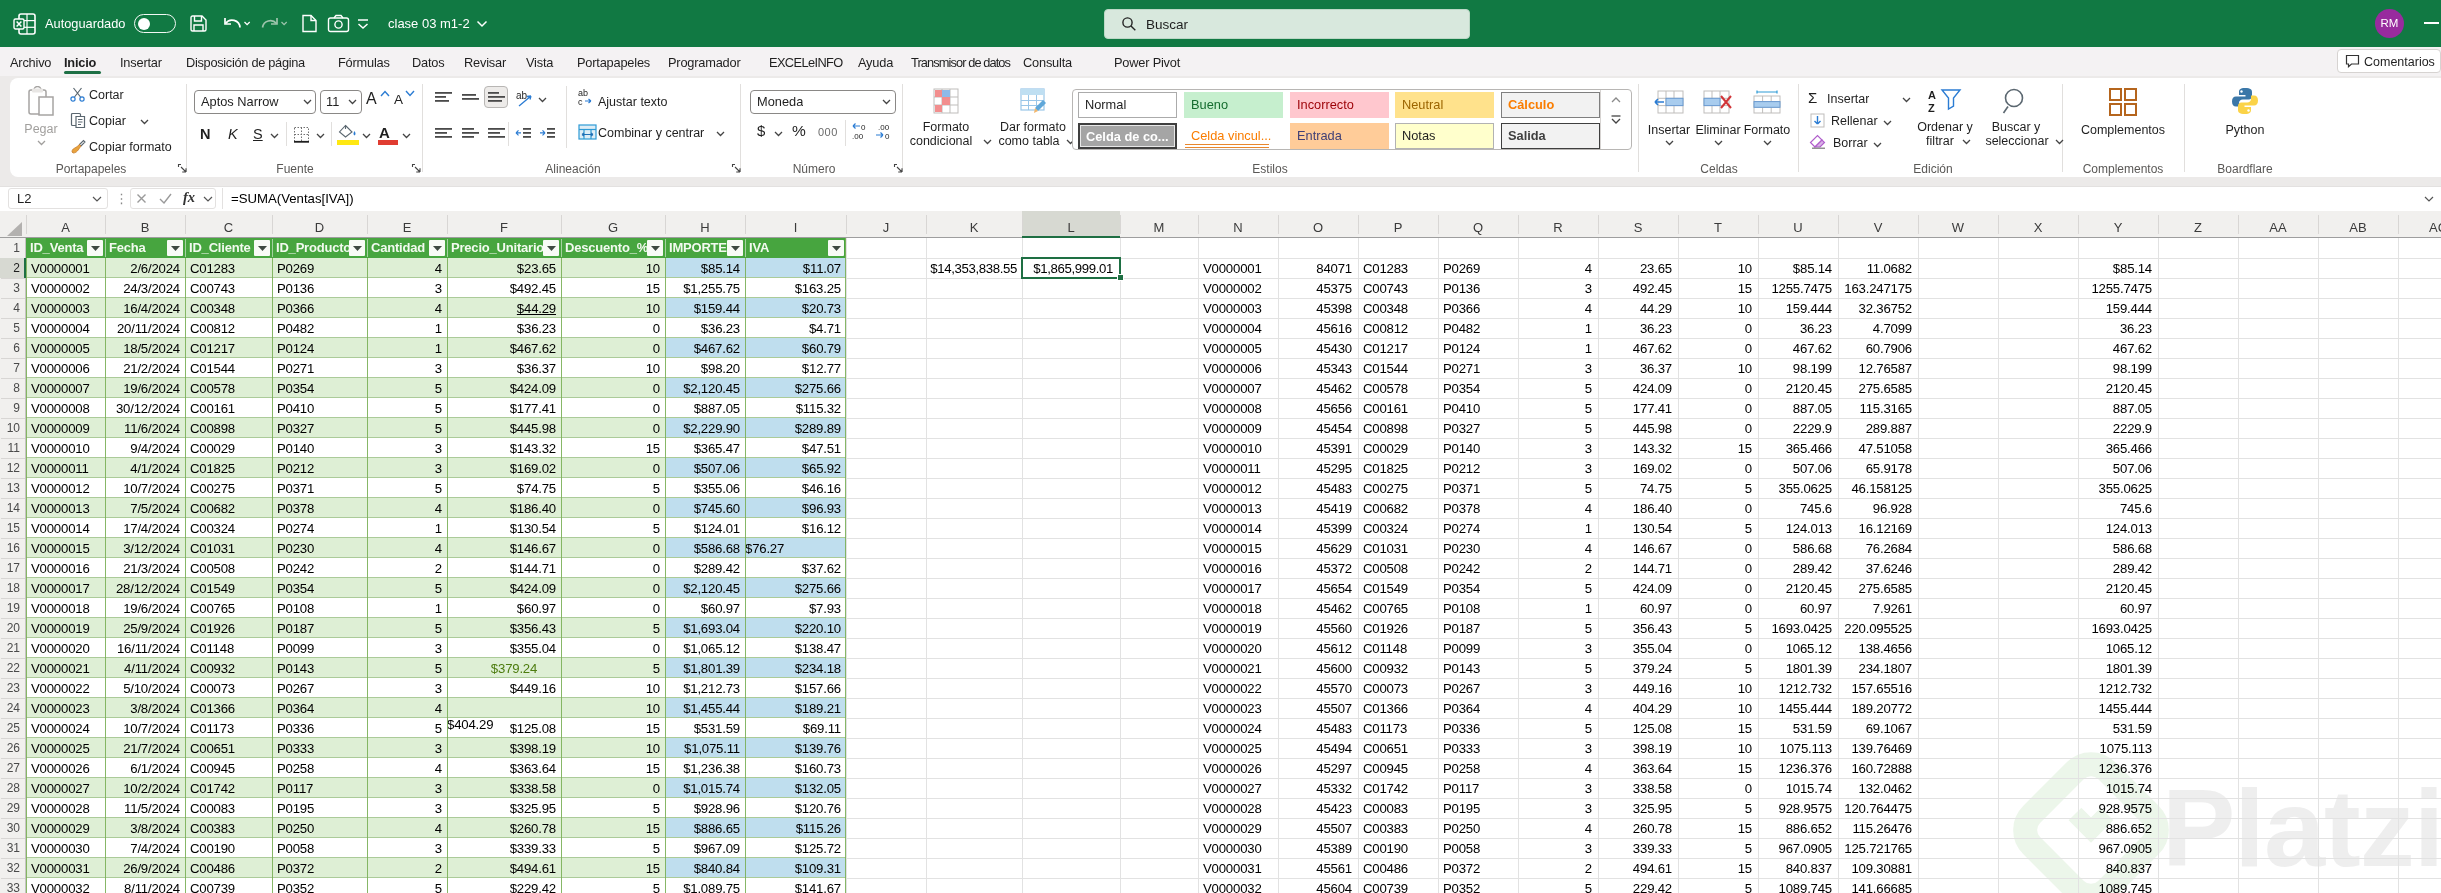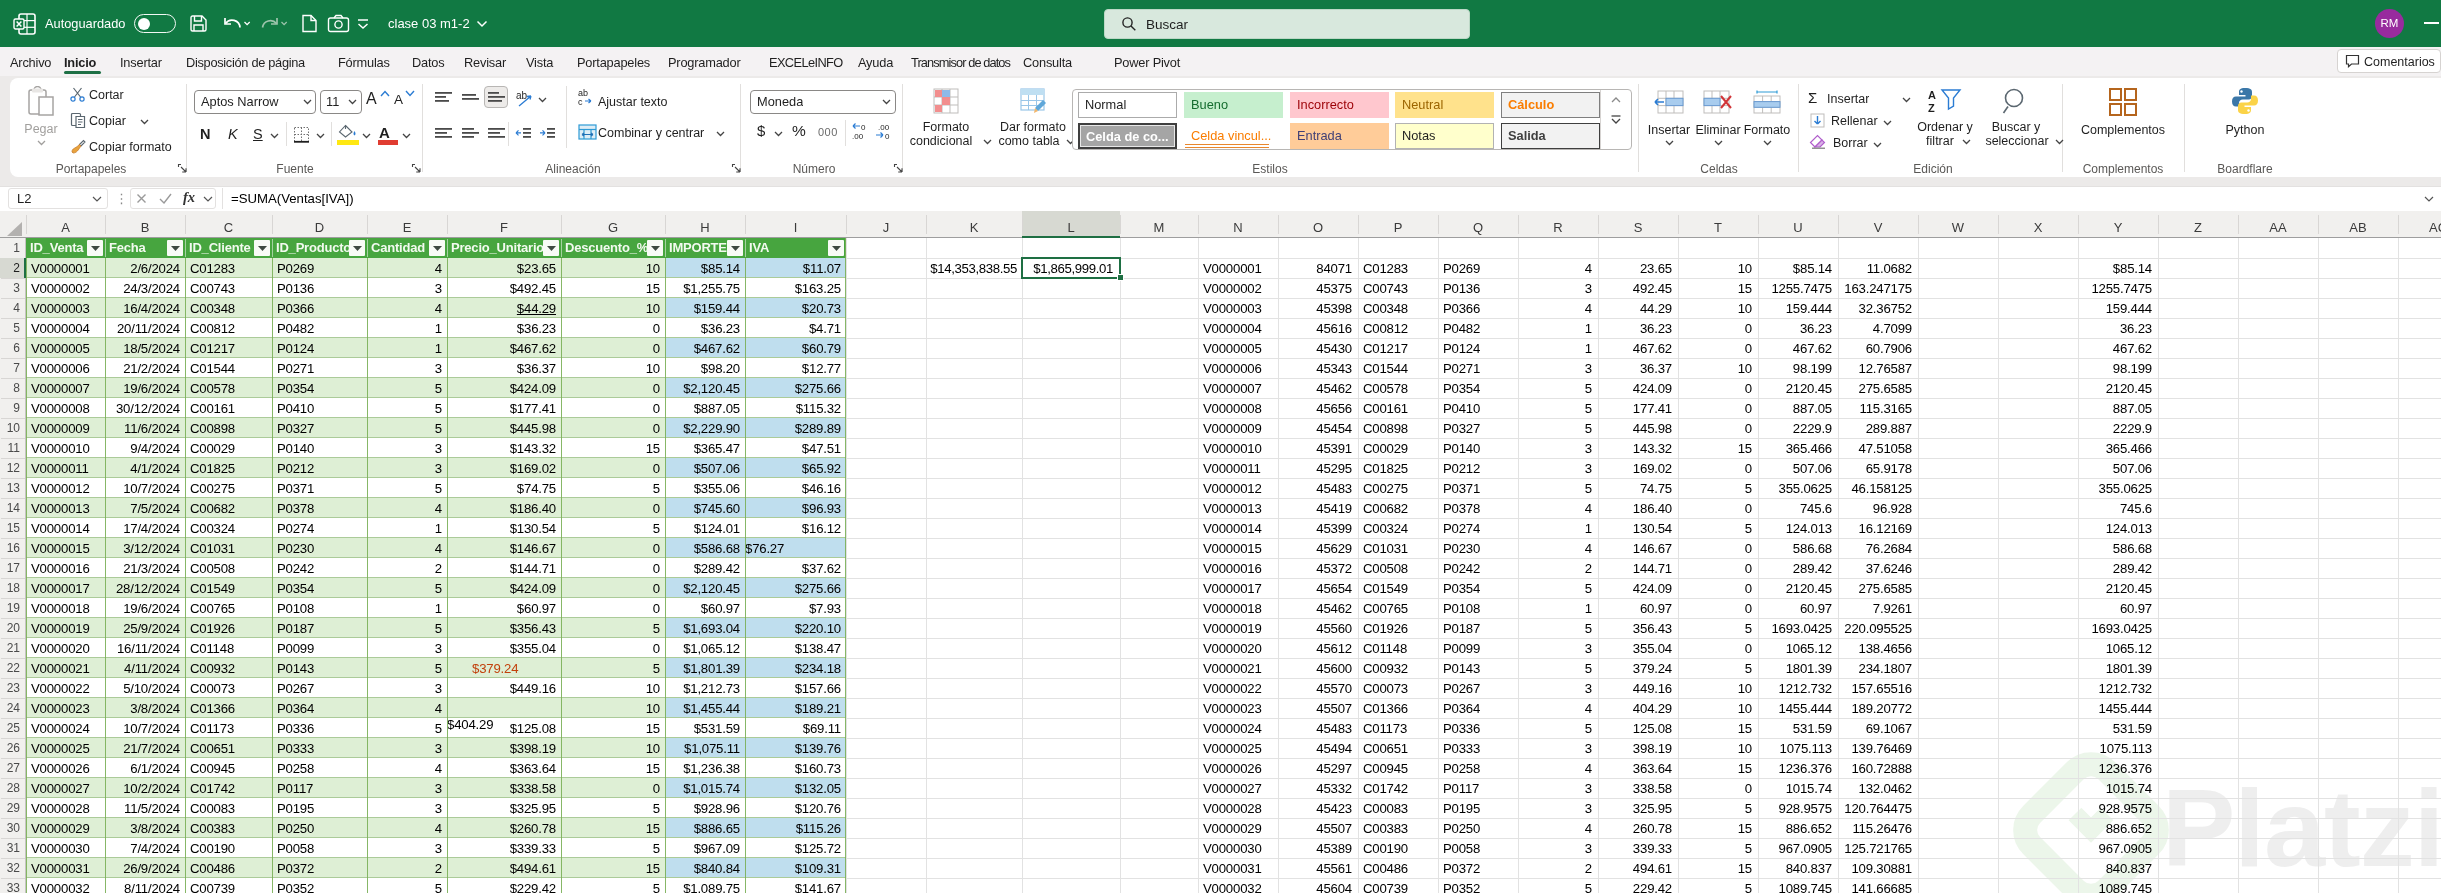--- a/index.html
+++ b/index.html
@@ -933,21 +933,21 @@
 <div class="abs ct" style="left:665px;top:641px;width:75px;text-align:right;font-size:13.2px;color:#000;letter-spacing:-0.2px;">$1,065.12</div>
 <div class="abs ct" style="left:745px;top:641px;width:96px;text-align:right;font-size:13.2px;color:#000;letter-spacing:-0.2px;">$138.47</div>
 <div class="abs" style="left:26px;top:658px;width:639px;height:20px;background:#DEEFD5"></div>
 <div class="abs" style="left:665px;top:658px;width:181px;height:20px;background:#BFDEEE"></div>
 <div class="abs" style="left:26px;top:677px;width:820px;height:1px;background:#ABCB99"></div>
 <div class="abs ct" style="left:31px;top:661px;width:70px;font-size:13.2px;color:#000;letter-spacing:-0.2px;">V0000021</div>
 <div class="abs ct" style="left:105px;top:661px;width:75px;text-align:right;font-size:13.2px;color:#000;letter-spacing:-0.2px;">4/11/2024</div>
 <div class="abs ct" style="left:190px;top:661px;width:78px;font-size:13.2px;color:#000;letter-spacing:-0.2px;">C00932</div>
 <div class="abs ct" style="left:277px;top:661px;width:86px;font-size:13.2px;color:#000;letter-spacing:-0.2px;">P0143</div>
 <div class="abs ct" style="left:367px;top:661px;width:75px;text-align:right;font-size:13.2px;color:#000;letter-spacing:-0.2px;">5</div>
-<div class="abs ct" style="left:447px;top:661px;width:109px;text-align:left;font-size:13.2px;color:#c2410c;letter-spacing:-0.2px;padding-left:25px;">$379.24</div>
+<div class="abs ct" style="left:447px;top:661px;width:109px;text-align:center;font-size:13.2px;color:#4d7c0f;letter-spacing:-0.2px;padding-left:25px;">$379.24</div>
 <div class="abs ct" style="left:561px;top:661px;width:99px;text-align:right;font-size:13.2px;color:#000;letter-spacing:-0.2px;">5</div>
 <div class="abs ct" style="left:665px;top:661px;width:75px;text-align:right;font-size:13.2px;color:#000;letter-spacing:-0.2px;">$1,801.39</div>
 <div class="abs ct" style="left:745px;top:661px;width:96px;text-align:right;font-size:13.2px;color:#000;letter-spacing:-0.2px;">$234.18</div>
 <div class="abs" style="left:26px;top:697px;width:820px;height:1px;background:#ABCB99"></div>
 <div class="abs ct" style="left:31px;top:681px;width:70px;font-size:13.2px;color:#000;letter-spacing:-0.2px;">V0000022</div>
 <div class="abs ct" style="left:105px;top:681px;width:75px;text-align:right;font-size:13.2px;color:#000;letter-spacing:-0.2px;">5/10/2024</div>
 <div class="abs ct" style="left:190px;top:681px;width:78px;font-size:13.2px;color:#000;letter-spacing:-0.2px;">C00073</div>
 <div class="abs ct" style="left:277px;top:681px;width:86px;font-size:13.2px;color:#000;letter-spacing:-0.2px;">P0267</div>
 <div class="abs ct" style="left:367px;top:681px;width:75px;text-align:right;font-size:13.2px;color:#000;letter-spacing:-0.2px;">3</div>
 <div class="abs ct" style="left:447px;top:681px;width:109px;text-align:right;font-size:13.2px;color:#000;letter-spacing:-0.2px;">$449.16</div>

